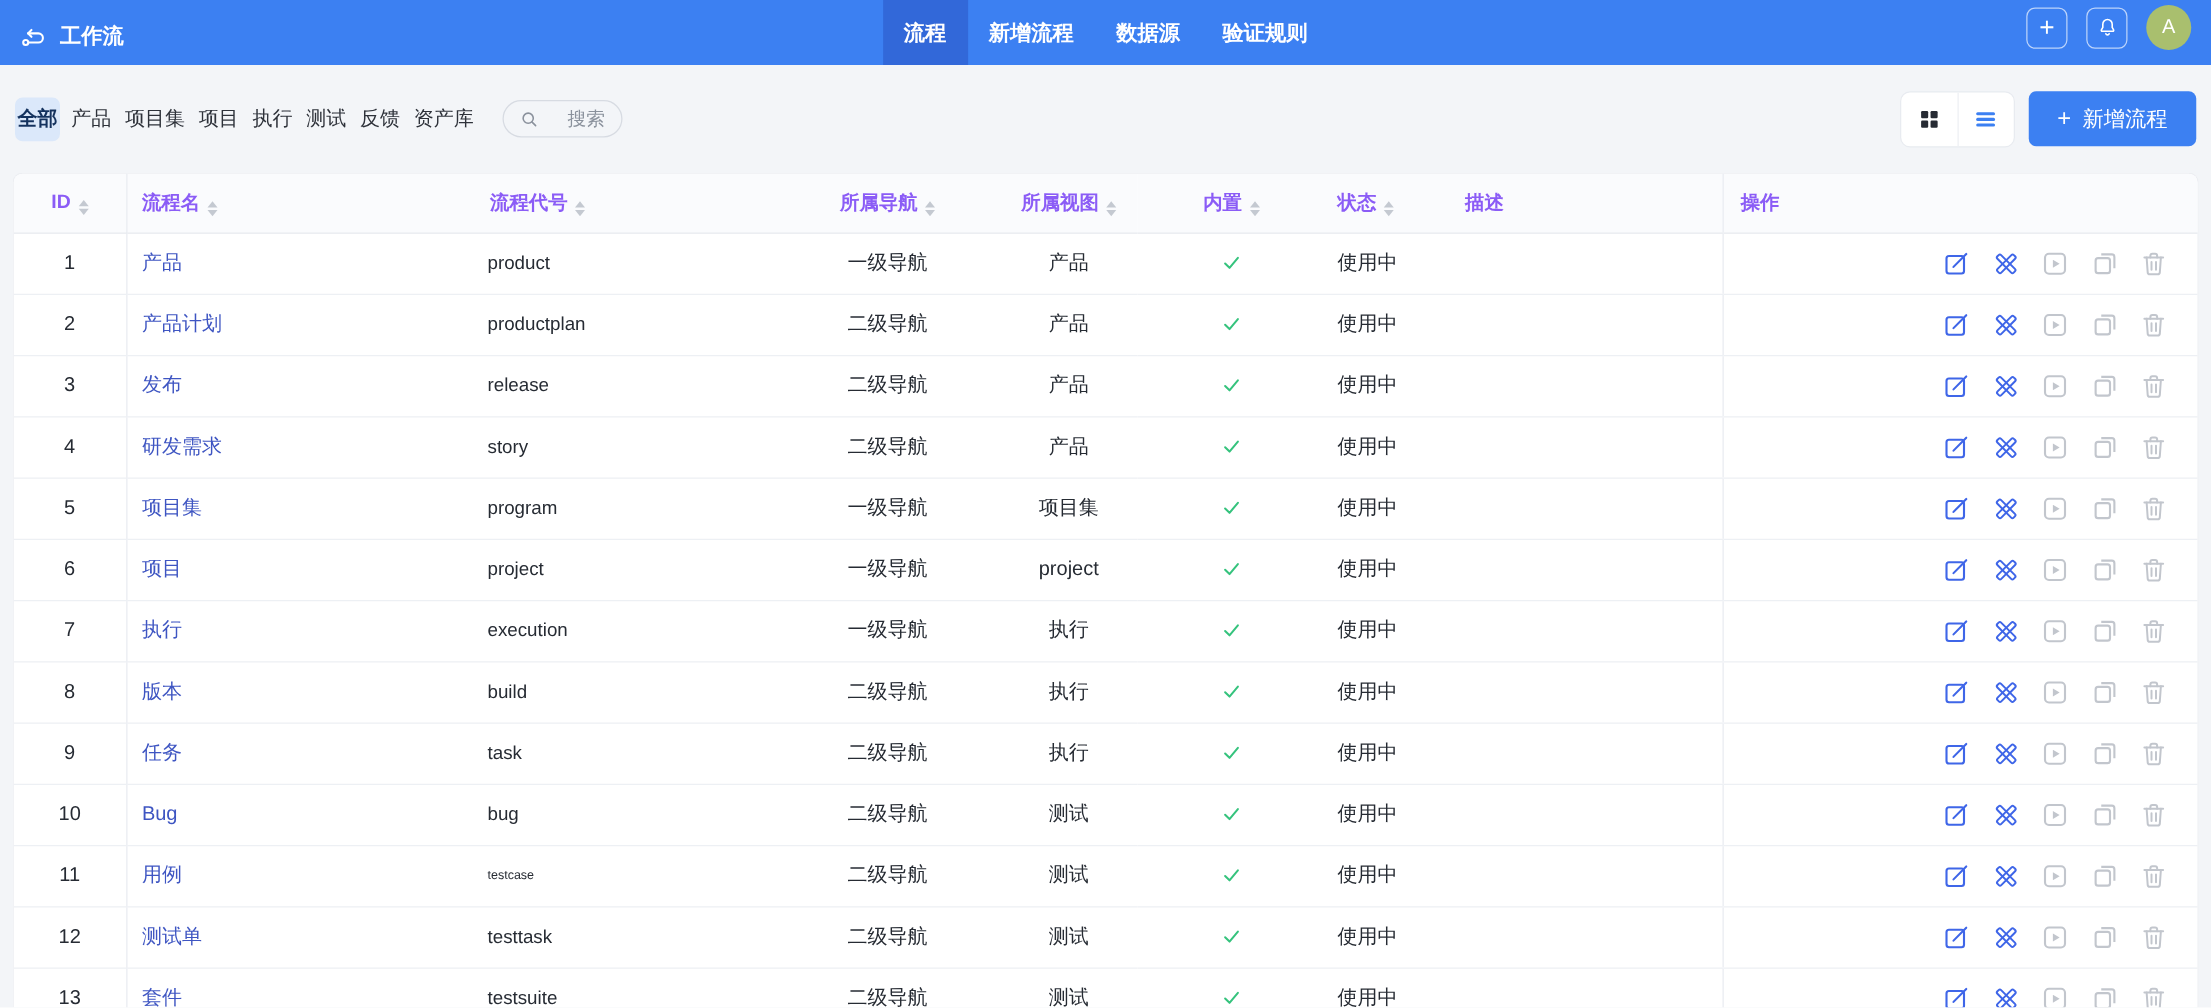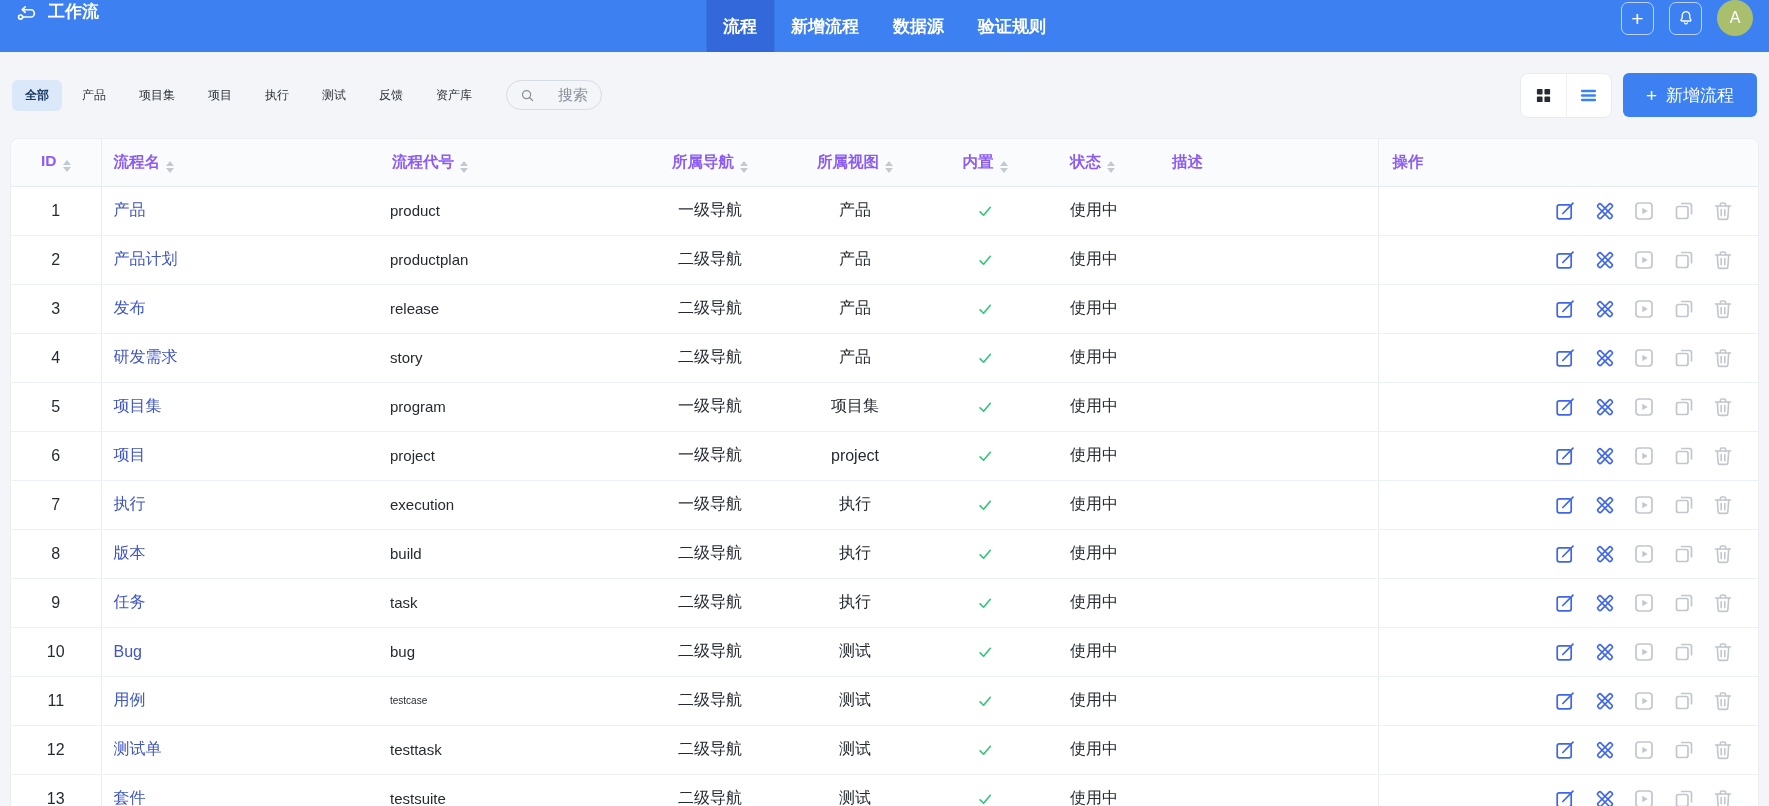--- a/index.html
+++ b/index.html
@@ -6,36 +6,36 @@
     --accent:#3c80f2; --accent-dark:#3268d9; --link:#3e55c2; --success:#35c37d;
     --icon-blue:#3f66e8; --icon-gray:#c2c6cd; --avatar:#a9bf6e;
     --chip-bg:#dbe8fa; --chip-text:#14325e; --page-bg:#f3f5f8;
   }
   *{box-sizing:border-box;margin:0;padding:0}
   body{
     width:1769px;height:806px;overflow:hidden;background:var(--page-bg);
     font-family:"Liberation Sans","DejaVu Sans",sans-serif;color:#262b33;
   }
   
-  .topbar{height:52px;background:var(--accent);display:flex;align-items:flex-start;
-    padding:0 16px;color:#fff;position:relative;}
+  .topbar{height:52px;background:var(--accent);display:flex;align-items:flex-end;
+    padding:12px 16px;color:#fff;position:relative;}
   .brand{display:flex;align-items:center;gap:10px;font-size:17px;font-weight:bold;}
   .topnav{position:absolute;left:50%;top:0;transform:translateX(-50%);height:37px;display:flex;}
   .nav-tab{height:52px;display:flex;align-items:center;padding:0 17px;font-size:17px;
     font-weight:bold;color:#fff;cursor:pointer;white-space:nowrap;}
   .nav-tab.active{background:var(--accent-dark);}
   .top-actions{margin-left:auto;display:flex;align-items:center;gap:15px;}
   .icon-btn{width:33px;height:33px;border:1px solid rgba(255,255,255,.65);border-radius:7px;
     display:flex;align-items:center;justify-content:center;cursor:pointer;}
   .plus-glyph{font-size:21px;line-height:1;font-weight:normal;}
   .avatar{width:36px;height:36px;border-radius:50%;background:var(--avatar);color:#fff;
     display:flex;align-items:center;justify-content:center;font-size:16px;cursor:pointer;}
   
   .toolbar{height:86px;display:flex;align-items:center;padding:0 12px;}
-  .filter-tab{font-size:12px;color:#2e323a;padding:7px 13px;margin-right:7px;border-radius:6px;
+  .filter-tab{font-size:16px;color:#2e323a;padding:7px 2px;margin-right:7px;border-radius:6px;
     cursor:pointer;white-space:nowrap;}
   .filter-tab.active{background:var(--chip-bg);color:var(--chip-text);font-weight:bold;}
   .search-pill{margin-left:14px;height:30px;min-width:92px;border:1px solid #d7dbe2;
     border-radius:16px;display:flex;align-items:center;justify-content:center;gap:23px;
     color:#8a919c;font-size:15px;padding:0 13px;cursor:text;}
   .toolbar-right{margin-left:auto;display:flex;align-items:center;gap:11px;}
   .view-toggle{display:flex;background:#fff;border:1px solid #e8ebf0;border-radius:8px;overflow:hidden;}
   .view-seg{width:45px;height:43px;display:flex;align-items:center;justify-content:center;cursor:pointer;}
   .view-seg + .view-seg{border-left:1px solid #eef0f4;}
   .new-btn{height:44px;padding:0 23px;background:var(--accent);color:#fff;border:none;

